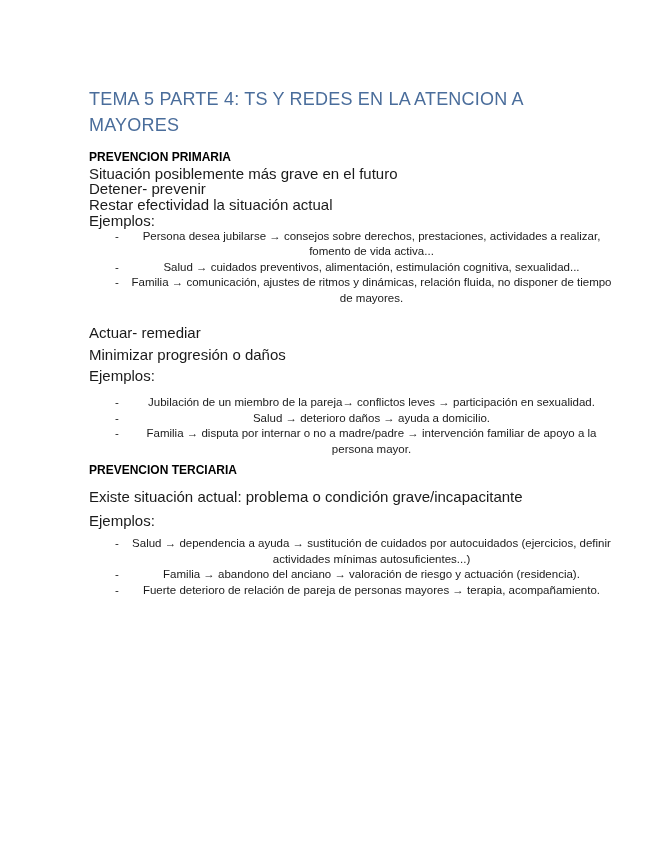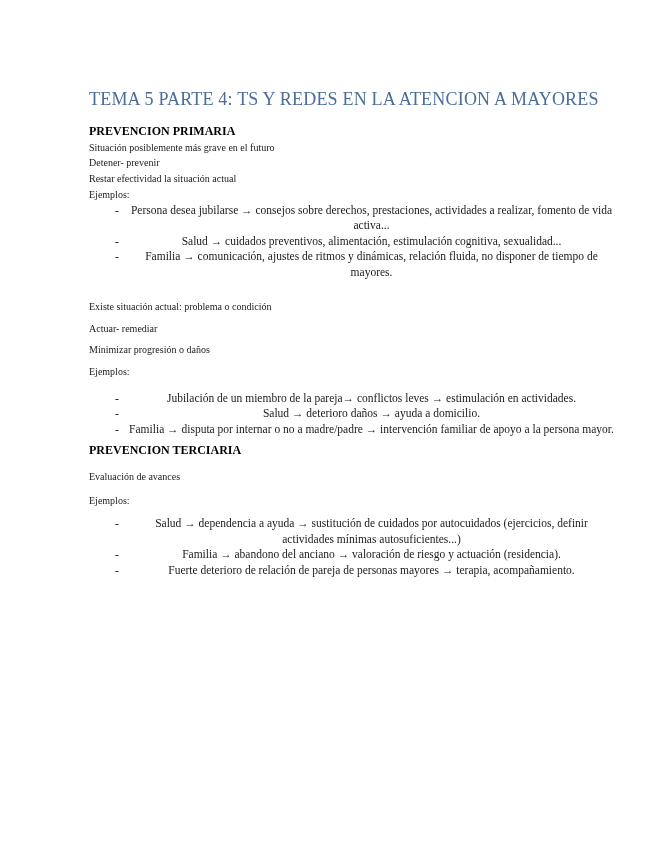--- a/index.html
+++ b/index.html
@@ -7,40 +7,40 @@
     padding: 0;
     background: #ffffff;
   }
   .page {
     position: relative;
     width: 655px;
     height: 782px;
     background: #ffffff;
     box-sizing: border-box;
     padding: 86px 40px 0 89px;
-    font-family: Liberation Serif, serif;
+    font-family: Liberation Sans, sans-serif;
     color: #1a1a1a;
     overflow: hidden;
   }
   .doc-title {
     font-size: 18px;
     line-height: 26px;
     font-weight: 400;
     margin: 0 0 12px 0;
     letter-spacing: 0.2px;
   }
   .sec-heading {
     font-size: 12px;
     line-height: 15.7px;
     font-weight: 700;
     color: #000000;
     margin: 0;
   }
   .para {
-    font-size: 10px;
+    font-size: 15px;
     line-height: 15.7px;
     margin: 0;
   }
   .bullets {
     margin: 0;
   }
   .bullet {
     display: flex;
     padding-left: 26px;
     font-size: 11.5px;
@@ -91,43 +91,42 @@
         <span class="btext">Salud → cuidados preventivos, alimentación, estimulación cognitiva, sexualidad...</span>
       </div>
       <div class="bullet">
         <span class="dash">-</span>
         <span class="btext">Familia → comunicación, ajustes de ritmos y dinámicas, relación fluida, no disponer de tiempo de mayores.</span>
       </div>
     </div>
   </section>
 
   <section class="sec-2">
-    <p class="para">Existe situación actual: problema o condición</p>
     <p class="para">Actuar- remediar</p>
     <p class="para">Minimizar progresión o daños</p>
     <p class="para">Ejemplos:</p>
     <div class="bullets">
       <div class="bullet">
         <span class="dash">-</span>
-        <span class="btext">Jubilación de un miembro de la pareja→ conflictos leves → estimulación en actividades.</span>
+        <span class="btext">Jubilación de un miembro de la pareja→ conflictos leves → participación en sexualidad.</span>
       </div>
       <div class="bullet">
         <span class="dash">-</span>
         <span class="btext">Salud → deterioro daños → ayuda a domicilio.</span>
       </div>
       <div class="bullet">
         <span class="dash">-</span>
         <span class="btext">Familia → disputa por internar o no a madre/padre → intervención familiar de apoyo a la persona mayor.</span>
       </div>
     </div>
   </section>
 
   <section class="sec-3">
     <h2 class="sec-heading">PREVENCION TERCIARIA</h2>
-    <p class="para">Evaluación de avances</p>
+    <p class="para">Existe situación actual: problema o condición grave/incapacitante</p>
     <p class="para">Ejemplos:</p>
     <div class="bullets">
       <div class="bullet">
         <span class="dash">-</span>
         <span class="btext">Salud → dependencia a ayuda → sustitución de cuidados por autocuidados (ejercicios, definir actividades mínimas autosuficientes...)</span>
       </div>
       <div class="bullet">
         <span class="dash">-</span>
         <span class="btext">Familia → abandono del anciano → valoración de riesgo y actuación (residencia).</span>
       </div>

